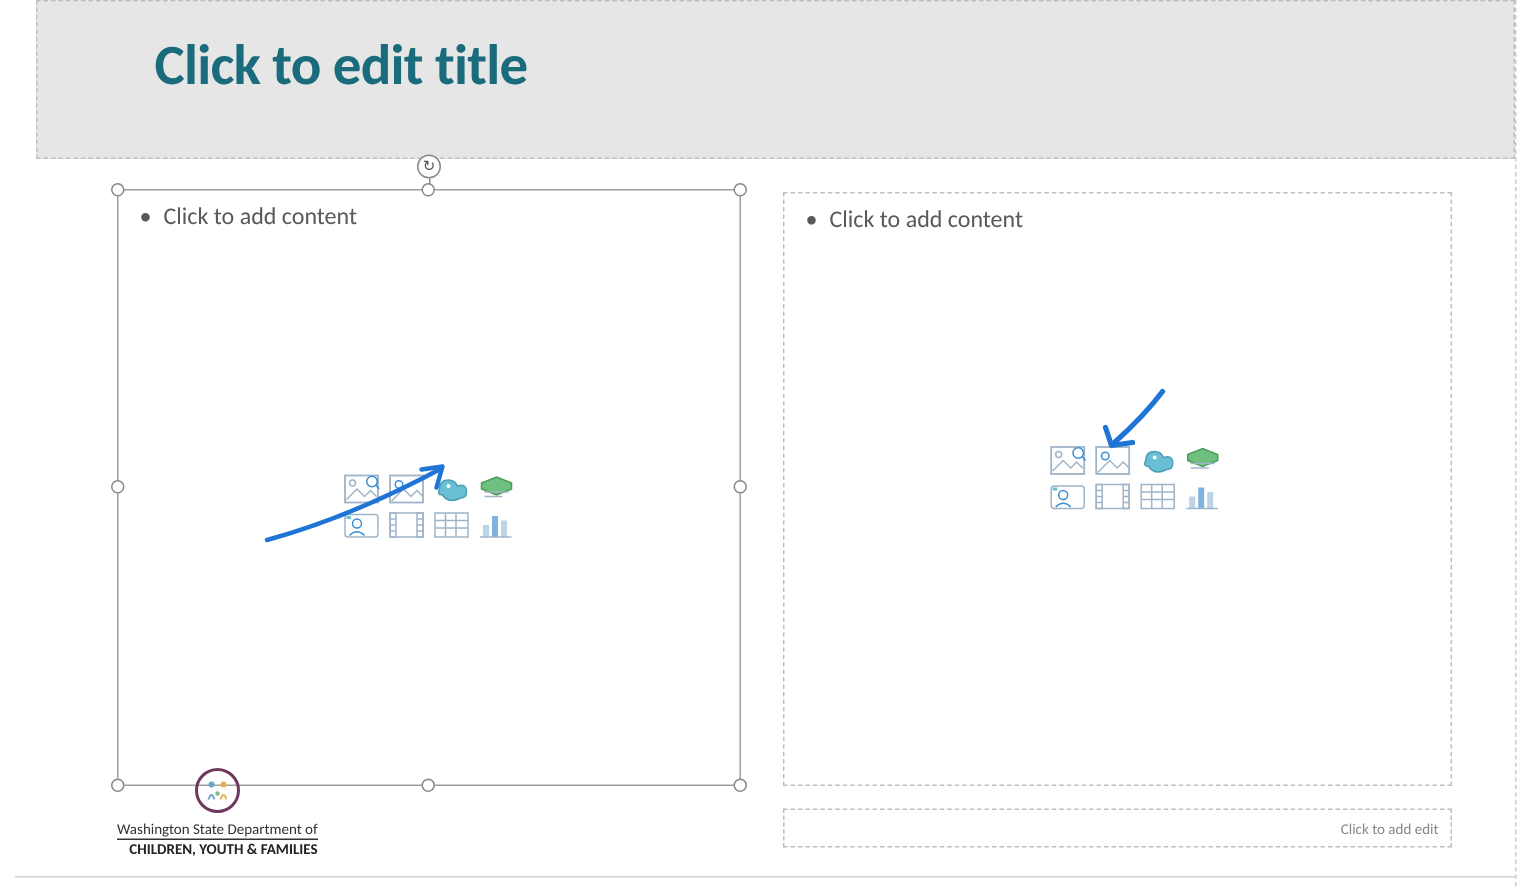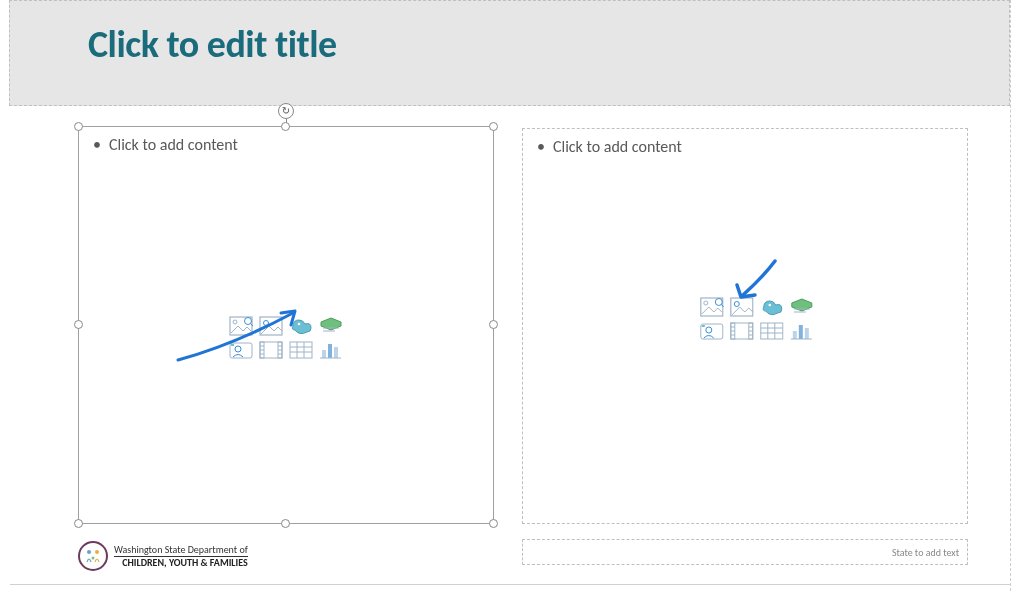--- a/index.html
+++ b/index.html
@@ -1,18 +1,18 @@
 <!DOCTYPE html>
 <html><head>
   <meta charset="utf-8">
   <style>
     * { box-sizing: border-box; margin: 0; padding: 0; }
     body { font-family: "Segoe UI", Calibri, Arial, sans-serif; background: #fff; width: 1024px; height: 591px; position: relative; overflow: hidden; }
     .slide { position: absolute; inset: 0; background: #fff; }
-    .title-band { position: absolute; left: 9px; right: 14px; top: 0; height: 106px; background: #e6e6e6; border: 1px dashed #bfbfbf; }
+    .title-band { position: absolute; left: 24px; right: 14px; top: 0; height: 106px; background: #e6e6e6; border: 1px dashed #bfbfbf; }
     .title-text { position: absolute; left: 78px; top: 20px; font-size: 38px; font-weight: 700; color: #1a6c7d; letter-spacing: -0.5px; }
 
     .content-box { position: absolute; border: 1px dashed #bfbfbf; background: #fff; }
     .content-left { left: 78px; top: 126px; width: 416px; height: 398px; border: 1px solid #a0a0a0; }
     .content-right { left: 522px; top: 128px; width: 446px; height: 396px; }
 
     
     .handle { position: absolute; width: 9px; height: 9px; border: 1px solid #888; background: #fff; border-radius: 50%; }
     .h-tl { left: -5px; top: -5px; } .h-tm { left: 50%; top: -5px; margin-left: -5px; } .h-tr { right: -5px; top: -5px; }
     .h-ml { left: -5px; top: 50%; margin-top: -5px; } .h-mr { right: -5px; top: 50%; margin-top: -5px; }
@@ -23,21 +23,21 @@
     .bullet-text { position: absolute; left: 14px; top: 8px; font-size: 16px; color: #595959; }
     .bullet { color: #595959; margin-right: 8px; }
 
     .icon-grid { position: absolute; left: 50%; top: 50%; transform: translate(-50%, -10px); display: grid; grid-template-columns: repeat(4, 28px); grid-template-rows: repeat(2, 22px); gap: 2px; }
     .icon-grid-right { transform: translate(-40%, -30px); }
     .ph-cell { width: 28px; height: 22px; display: flex; align-items: center; justify-content: center; }
     .ph-cell svg { width: 24px; height: 20px; }
 
     .arrow { position: absolute; pointer-events: none; }
 
-    .footer-logo { position: absolute; left: 78px; bottom: 20px; display: flex; align-items: center; gap: 6px; }
+    .footer-logo { position: absolute; left: 78px; bottom: 20px; display: flex; align-items: center; gap: 6px; flex-direction: column; }
     .logo-circle { width: 30px; height: 30px; border-radius: 50%; border: 2px solid #6d3a5d; display: flex; align-items: center; justify-content: center; }
     .logo-text { line-height: 1; }
     .logo-line1 { font-size: 10px; color: #333; border-bottom: 1px solid #333; padding-bottom: 1px; margin-bottom: 1px; }
     .logo-line2 { font-size: 10px; font-weight: 700; color: #222; text-align: right; }
 
     .notes-box { position: absolute; right: 56px; bottom: 26px; width: 446px; height: 26px; border: 1px dashed #bfbfbf; background: #fff; display: flex; align-items: center; justify-content: flex-end; padding-right: 8px; }
     .notes-text { font-size: 10px; color: #888; }
     .right-edge { position: absolute; right: 13px; top: 0; bottom: 0; width: 1px; border-right: 1px dashed #ccc; }
     .bottom-edge { position: absolute; left: 10px; right: 13px; bottom: 6px; height: 1px; border-bottom: 1px solid #d0d0d0; }
   </style>
@@ -234,15 +234,15 @@
         <circle cx="10" cy="12" r="1.5" fill="#7fbf7f"></circle>
       </svg>
     </div>
     <div class="logo-text">
       <div class="logo-line1">Washington State Department of</div>
       <div class="logo-line2">CHILDREN, YOUTH &amp; FAMILIES</div>
     </div>
   </div>
 
   <div class="notes-box">
-    <span class="notes-text">State to add text</span>
+    <span class="notes-text">Click to add edit</span>
   </div>
 </div>
 
 </body></html>

